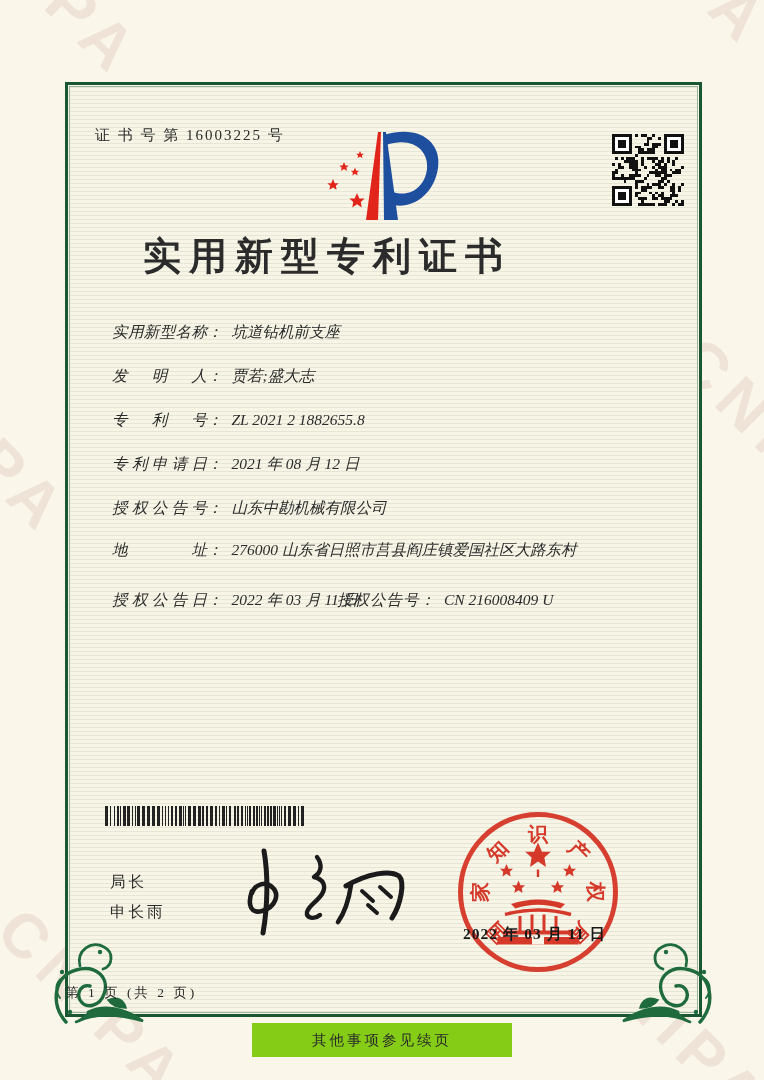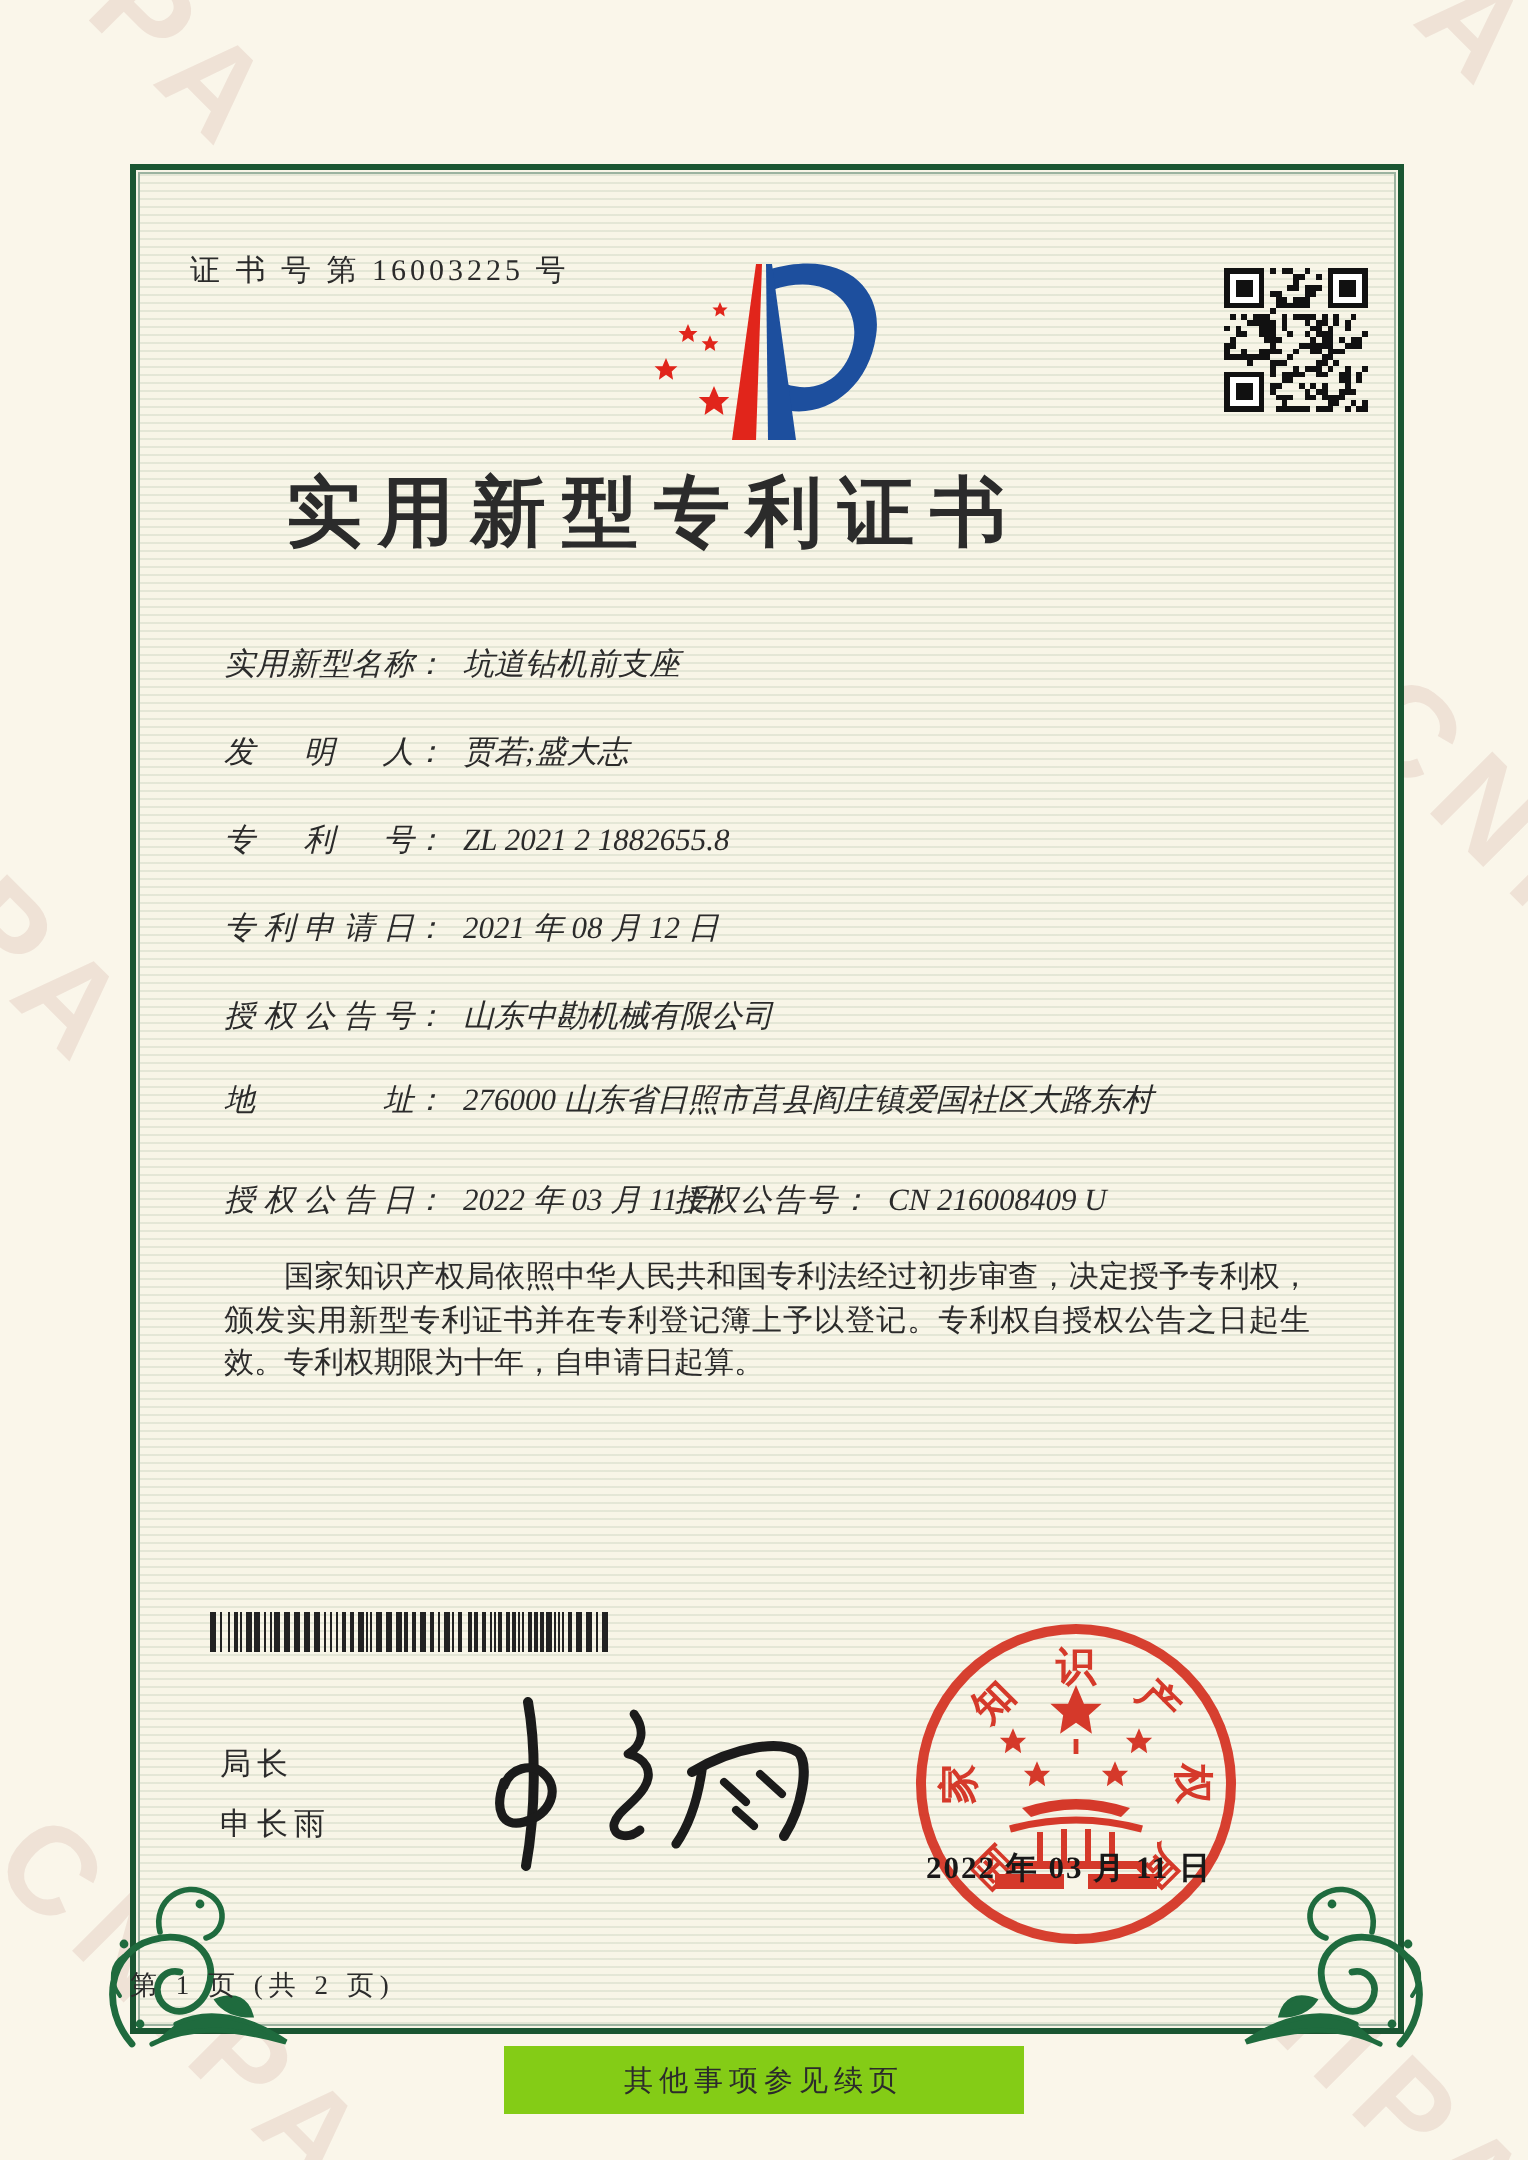--- a/index.html
+++ b/index.html
@@ -323,21 +323,20 @@
 <div class="row r3"><span class="lbl">专利号</span><span class="colon">：</span><span class="val">ZL 2021 2 1882655.8</span></div>
 <div class="row r4"><span class="lbl">专利申请日</span><span class="colon">：</span><span class="val">2021 年 08 月 12 日</span></div>
 <div class="row r5"><span class="lbl">授权公告号</span><span class="colon">：</span><span class="val">山东中勘机械有限公司</span></div>
 <div class="row r6"><span class="lbl">地址</span><span class="colon">：</span><span class="val">276000 山东省日照市莒县阎庄镇爱国社区大路东村</span></div>
 <div class="row r7">
   <span class="lbl">授权公告日</span><span class="colon">：</span><span class="val">2022 年 03 月 11 日</span>
   <span class="pair2"><span class="lbl2">授权公告号</span><span class="colon">：</span><span class="val">CN 216008409 U</span></span>
 </div>
 
 <div class="abs paras">
-  <p>国家知识产权局依照中华人民共和国专利法经过初步审查，决定授予专利权，颁发实用新型专利证书并在专利登记簿上予以登记。专利权自授权公告之日起生效。专利权期限为十年，自申请日起算。</p>
 </div>
 
 <svg class="abs barcode" width="205" height="20">
     <rect x="0" y="0" width="3" height="20" fill="#222"></rect>
     <rect x="5" y="0" width="1" height="20" fill="#222"></rect>
     <rect x="9" y="0" width="1" height="20" fill="#222"></rect>
     <rect x="12" y="0" width="2" height="20" fill="#222"></rect>
     <rect x="15" y="0" width="1" height="20" fill="#222"></rect>
     <rect x="18" y="0" width="3" height="20" fill="#222"></rect>
     <rect x="22" y="0" width="3" height="20" fill="#222"></rect>

